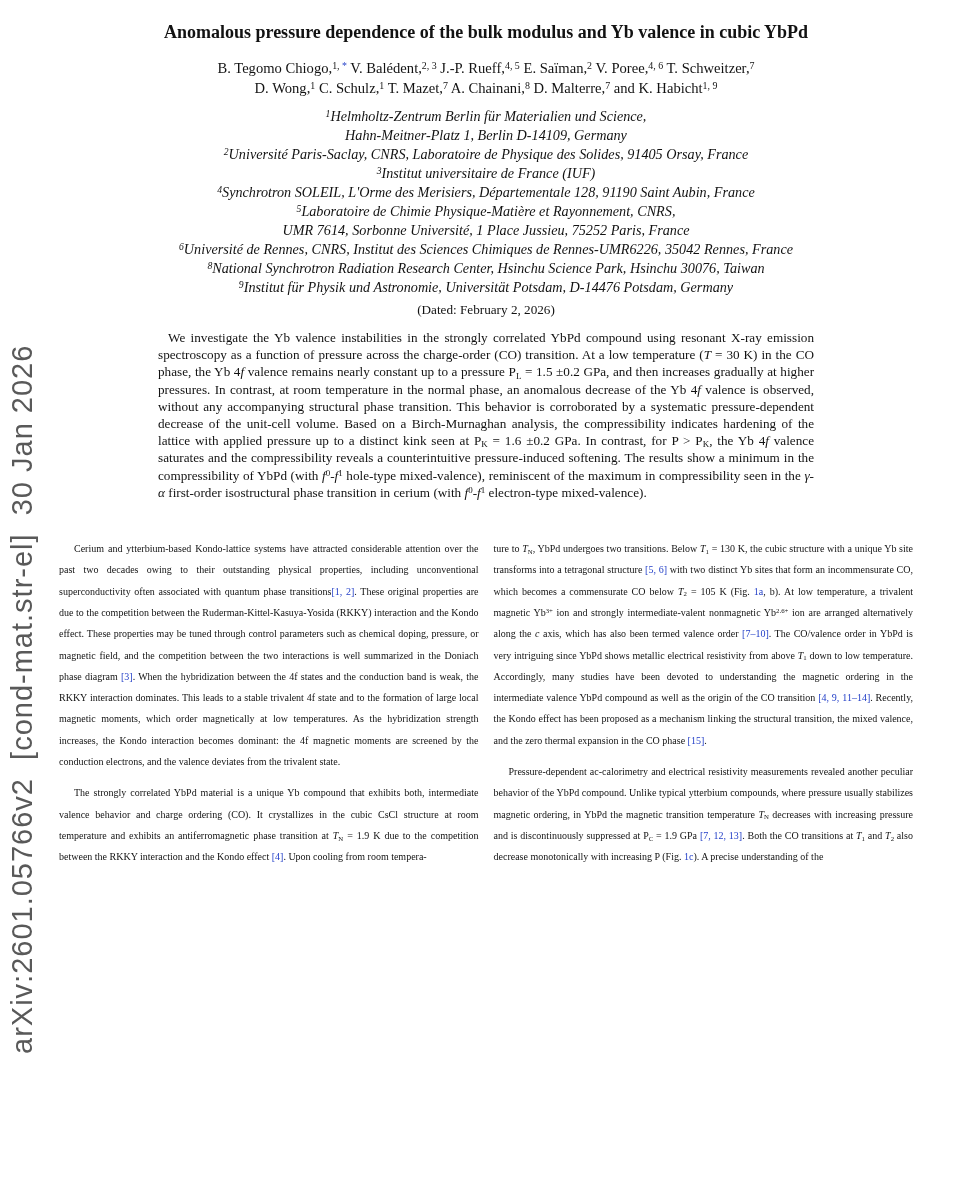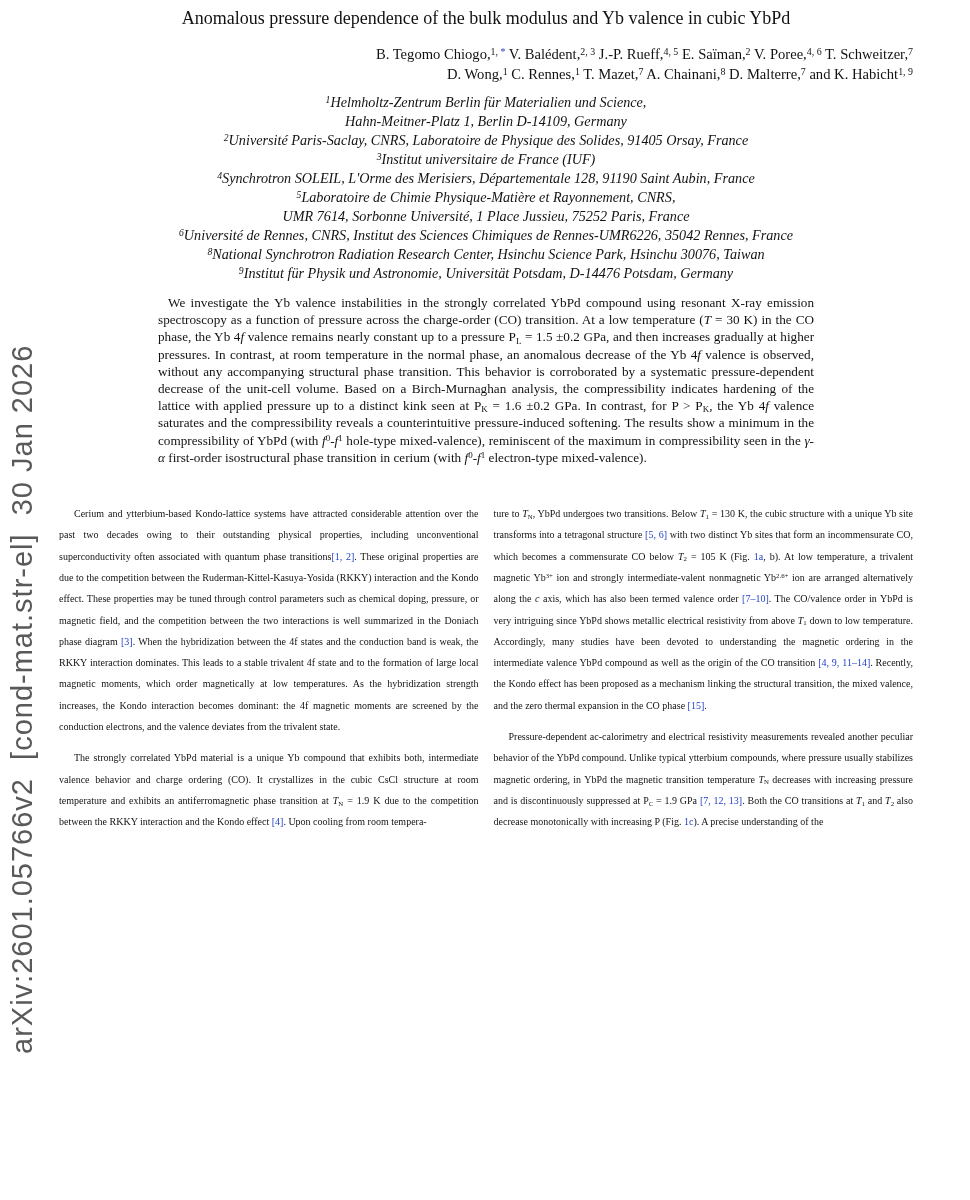--- a/index.html
+++ b/index.html
@@ -9,22 +9,22 @@
     width:970px; height:1200px; background:#ffffff; color:#121212;
     font-family:"Liberation Serif", serif; position:relative; overflow:hidden;
   }
   .watermark {
     position:absolute; left:6px; top:226px; height:828px;
     writing-mode:vertical-rl; transform:rotate(180deg);
     font-family:"Liberation Sans", sans-serif; font-size:29px;
     letter-spacing:1px; color:var(--wm); white-space:pre;
   }
   .page { position:absolute; left:59px; top:6px; width:854px; }
-  .title { text-align:center; font-weight:normal; font-size:18px; line-height:24px; margin:0 0 14px; }
-  .authors { text-align:right; font-size:14.6px; line-height:20px; }
+  .title { text-align:center; font-weight:bold; font-size:18px; line-height:24px; margin:14px 0 14px; }
+  .authors { text-align:center; font-size:14.6px; line-height:20px; }
   .affils { text-align:center; font-style:italic; font-size:14.2px; line-height:19px; margin-top:9px; }
   .dated { text-align:center; font-size:13.2px; margin-top:5px; }
   .abstract {
     width:656px; margin:11px auto 0; text-align:justify;
     font-size:13.2px; line-height:17.2px; text-indent:10px;
   }
   .columns { display:flex; gap:15px; margin-top:37px; }
   .col { width:419.5px; text-align:justify; font-size:10px; line-height:21.3px; }
   .par { margin:0; text-indent:15px; }
   .par + .par { margin-top:10px; }
@@ -37,36 +37,37 @@
 </head>
 <body>
 
 <div class="watermark">arXiv:2601.05766v2  [cond-mat.str-el]  30 Jan 2026</div>
 
 <div class="page">
   <h1 class="title">Anomalous pressure dependence of the bulk modulus and Yb valence in cubic YbPd</h1>
 
   <div class="authors">
     <div><span>B. Tegomo Chiogo,</span><sup>1, </sup><sup class="ln">*</sup><span> V. Balédent,</span><sup>2, 3</sup><span> J.-P. Rueff,</span><sup>4, 5</sup><span> E. Saïman,</span><sup>2</sup><span> V. Poree,</span><sup>4, 6</sup><span> T. Schweitzer,</span><sup>7</sup></div>
-    <div><span>D. Wong,</span><sup>1</sup><span> C. Rennes,</span><sup>1</sup><span> T. Mazet,</span><sup>7</sup><span> A. Chainani,</span><sup>8</sup><span> D. Malterre,</span><sup>7</sup><span> and K. Habicht</span><sup>1, 9</sup></div>
+    <div><span>D. Wong,</span><sup>1</sup><span> C. Schulz,</span><sup>1</sup><span> T. Mazet,</span><sup>7</sup><span> A. Chainani,</span><sup>8</sup><span> D. Malterre,</span><sup>7</sup><span> and K. Habicht</span><sup>1, 9</sup></div>
   </div>
 
   <div class="affils">
     <div><sup>1</sup><span>Helmholtz-Zentrum Berlin für Materialien und Science,</span></div>
     <div><span>Hahn-Meitner-Platz 1, Berlin D-14109, Germany</span></div>
     <div><sup>2</sup><span>Université Paris-Saclay, CNRS, Laboratoire de Physique des Solides, 91405 Orsay, France</span></div>
     <div><sup>3</sup><span>Institut universitaire de France (IUF)</span></div>
     <div><sup>4</sup><span>Synchrotron SOLEIL, L'Orme des Merisiers, Départementale 128, 91190 Saint Aubin, France</span></div>
     <div><sup>5</sup><span>Laboratoire de Chimie Physique-Matière et Rayonnement, CNRS,</span></div>
     <div><span>UMR 7614, Sorbonne Université, 1 Place Jussieu, 75252 Paris, France</span></div>
     <div><sup>6</sup><span>Université de Rennes, CNRS, Institut des Sciences Chimiques de Rennes-UMR6226, 35042 Rennes, France</span></div>
     <div><sup>8</sup><span>National Synchrotron Radiation Research Center, Hsinchu Science Park, Hsinchu 30076, Taiwan</span></div>
     <div><sup>9</sup><span>Institut für Physik und Astronomie, Universität Potsdam, D-14476 Potsdam, Germany</span></div>
   </div>
 
+  <div class="dated">(Dated: February 2, 2026)</div>
 
   <div class="abstract"><span>We investigate the Yb valence instabilities in the strongly correlated YbPd compound using resonant X-ray emission spectroscopy as a function of pressure across the charge-order (CO) transition. At a low temperature (</span><span class="i">T</span><span> = 30 K) in the CO phase, the Yb 4</span><span class="i">f</span><span> valence remains nearly constant up to a pressure P</span><sub>L</sub><span> = 1.5 ±0.2 GPa, and then increases gradually at higher pressures. In contrast, at room temperature in the normal phase, an anomalous decrease of the Yb 4</span><span class="i">f</span><span> valence is observed, without any accompanying structural phase transition. This behavior is corroborated by a systematic pressure-dependent decrease of the unit-cell volume. Based on a Birch-Murnaghan analysis, the compressibility indicates hardening of the lattice with applied pressure up to a distinct kink seen at P</span><sub>K</sub><span> = 1.6 ±0.2 GPa. In contrast, for P &gt; P</span><sub>K</sub><span>, the Yb 4</span><span class="i">f</span><span> valence saturates and the compressibility reveals a counterintuitive pressure-induced softening. The results show a minimum in the compressibility of YbPd (with </span><span class="i">f</span><sup>0</sup><span>-</span><span class="i">f</span><sup>1</sup><span> hole-type mixed-valence), reminiscent of the maximum in compressibility seen in the </span><span class="i">γ-α</span><span> first-order isostructural phase transition in cerium (with </span><span class="i">f</span><sup>0</sup><span>-</span><span class="i">f</span><sup>1</sup><span> electron-type mixed-valence).</span></div>
 
   <div class="columns">
     <div class="col">
       <p class="par"><span>Cerium and ytterbium-based Kondo-lattice systems have attracted considerable attention over the past two decades owing to their outstanding physical properties, including unconventional superconductivity often associated with quantum phase transitions</span><span class="ln">[1, 2]</span><span>. These original properties are due to the competition between the Ruderman-Kittel-Kasuya-Yosida (RKKY) interaction and the Kondo effect. These properties may be tuned through control parameters such as chemical doping, pressure, or magnetic field, and the competition between the two interactions is well summarized in the Doniach phase diagram </span><span class="ln">[3]</span><span>. When the hybridization between the 4f states and the conduction band is weak, the RKKY interaction dominates. This leads to a stable trivalent 4f state and to the formation of large local magnetic moments, which order magnetically at low temperatures. As the hybridization strength increases, the Kondo interaction becomes dominant: the 4f magnetic moments are screened by the conduction electrons, and the valence deviates from the trivalent state.</span></p>
       <p class="par"><span>The strongly correlated YbPd material is a unique Yb compound that exhibits both, intermediate valence behavior and charge ordering (CO). It crystallizes in the cubic CsCl structure at room temperature and exhibits an antiferromagnetic phase transition at </span><span class="i">T</span><sub>N</sub><span> = 1.9 K due to the competition between the RKKY interaction and the Kondo effect </span><span class="ln">[4]</span><span>. Upon cooling from room tempera-</span></p>
     </div>
     <div class="col">
       <p class="par noindent"><span>ture to </span><span class="i">T</span><sub>N</sub><span>, YbPd undergoes two transitions. Below </span><span class="i">T</span><sub>1</sub><span> = 130 K, the cubic structure with a unique Yb site transforms into a tetragonal structure </span><span class="ln">[5, 6]</span><span> with two distinct Yb sites that form an incommensurate CO, which becomes a commensurate CO below </span><span class="i">T</span><sub>2</sub><span> = 105 K (Fig. </span><span class="ln">1a</span><span>, b). At low temperature, a trivalent magnetic Yb</span><sup>3+</sup><span> ion and strongly intermediate-valent nonmagnetic Yb</span><sup>2.6+</sup><span> ion are arranged alternatively along the </span><span class="i">c</span><span> axis, which has also been termed valence order </span><span class="ln">[7–10]</span><span>. The CO/valence order in YbPd is very intriguing since YbPd shows metallic electrical resistivity from above </span><span class="i">T</span><sub>1</sub><span> down to low temperature. Accordingly, many studies have been devoted to understanding the magnetic ordering in the intermediate valence YbPd compound as well as the origin of the CO transition </span><span class="ln">[4, 9, 11–14]</span><span>. Recently, the Kondo effect has been proposed as a mechanism linking the structural transition, the mixed valence, and the zero thermal expansion in the CO phase </span><span class="ln">[15]</span><span>.</span></p>

